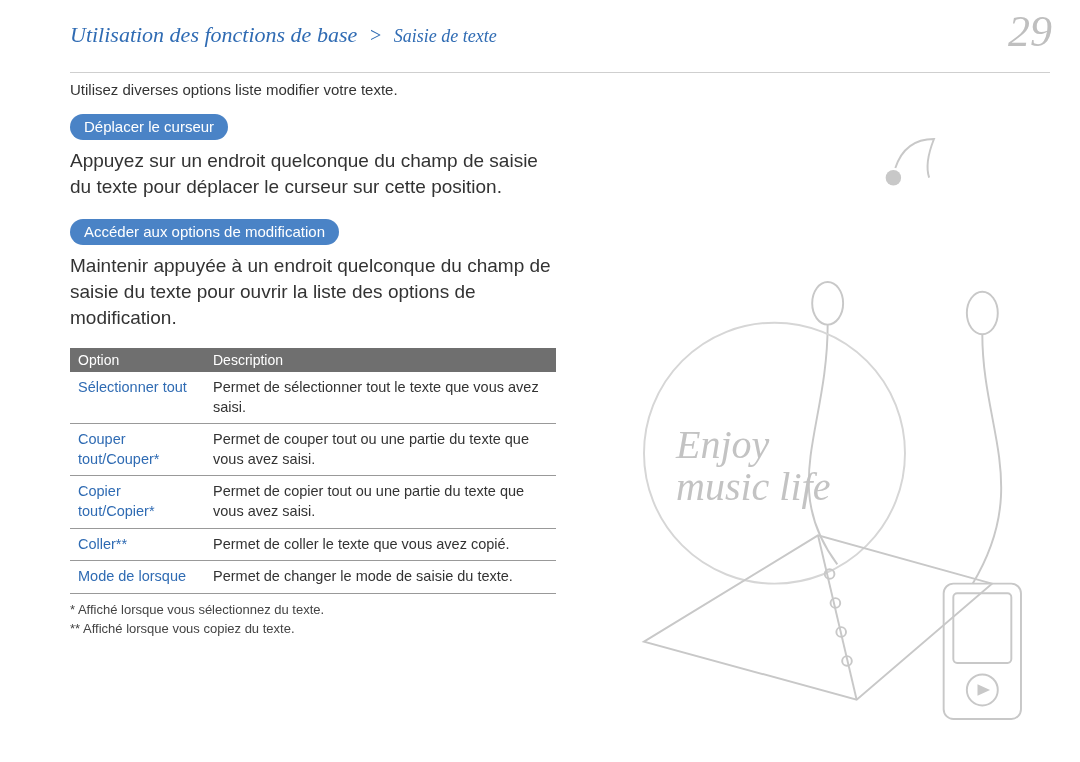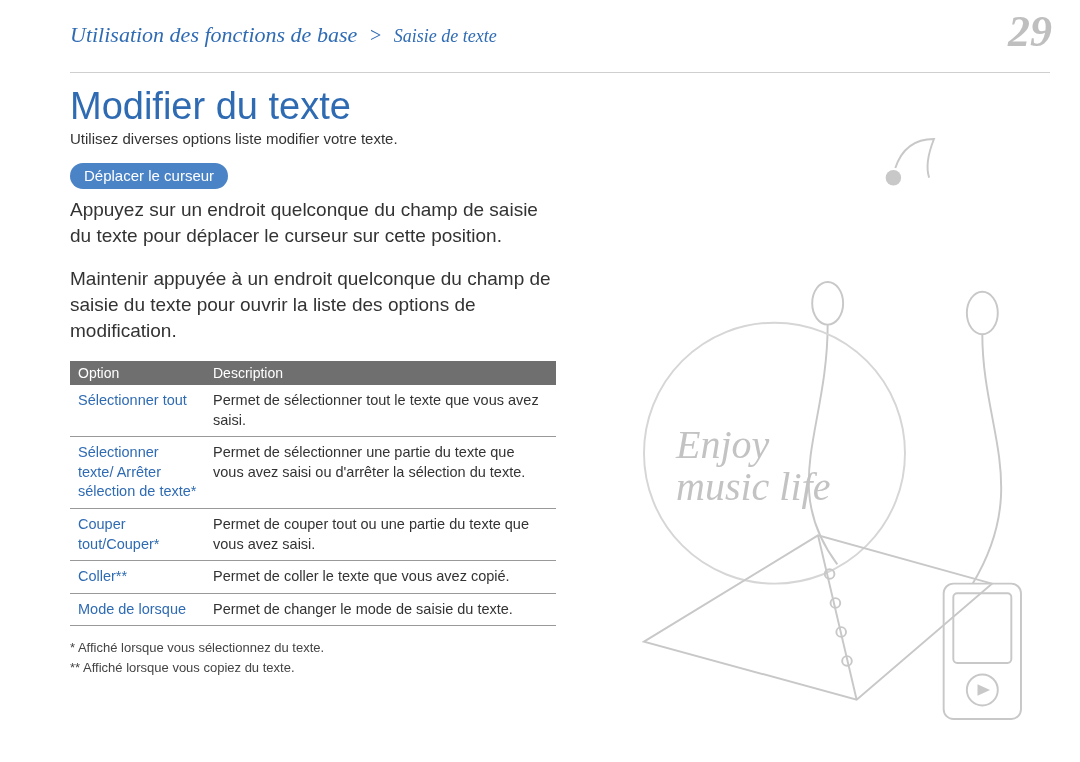--- a/index.html
+++ b/index.html
@@ -35,21 +35,21 @@
   .breadcrumb .sep { margin: 0 6px; font-size:20px;}
   .breadcrumb .sub { font-size: 18px; font-style: italic; }
   .page-number {
     position: absolute;
     right: 28px;
     top: 6px;
     font-family: Georgia, serif;
     font-style: italic;
     font-size: 44px;
     color: #bfbfbf;
-    font-weight: 700;
+    font-weight: 400;
   }
   .hr {
     height: 1px;
     background: #cfcfcf;
     margin: 10px 30px 0 70px;
   }
   .content {
     display: flex;
     padding: 8px 30px 0 70px;
     gap: 30px;
@@ -86,21 +86,21 @@
   }
   .para {
     font-size: 19px;
     line-height: 1.35;
     margin: 0 0 18px 0;
   }
   table.options {
     width: 100%;
     border-collapse: collapse;
     font-size: 14.5px;
-    margin-bottom: 12px;
+    margin-bottom: 6px;
   }
   table.options th {
     background: var(--thead);
     color: #fff;
     text-align: left;
     font-weight: 400;
     padding: 4px 8px;
     font-size: 14px;
   }
   table.options td {
@@ -139,48 +139,47 @@
       <span>Utilisation des fonctions de base</span>
       <span class="sep">&gt;</span>
       <span class="sub">Saisie de texte</span>
     </span>
     <span class="page-number">29</span>
   </div>
   <div class="hr"></div>
 
   <div class="content">
     <div class="left">
-      <h1 class="title">Modifier du texte</h1>
       <p class="intro">Utilisez diverses options liste modifier votre texte.</p>
 
       <div class="pill">Déplacer le curseur</div>
       <p class="para">Appuyez sur un endroit quelconque du champ de saisie du texte pour déplacer le curseur sur cette position.</p>
 
+      <div class="pill">Accéder aux options de modification</div>
       <p class="para">Maintenir appuyée à un endroit quelconque du champ de saisie du texte pour ouvrir la liste des options de modification.</p>
 
       <table class="options">
         <thead>
           <tr>
             <th>Option</th>
             <th>Description</th>
           </tr>
         </thead>
         <tbody>
           <tr>
             <td class="opt">Sélectionner tout</td>
             <td>Permet de sélectionner tout le texte que vous avez saisi.</td>
           </tr>
           <tr>
-            <td class="opt">Sélectionner texte/
-Arrêter sélection de texte*</td>
-            <td>Permet de sélectionner une partie du texte que vous avez saisi ou d'arrêter la sélection du texte.</td>
-          </tr>
-          <tr>
             <td class="opt">Couper tout/Couper*</td>
             <td>Permet de couper tout ou une partie du texte que vous avez saisi.</td>
+          </tr>
+          <tr>
+            <td class="opt">Copier tout/Copier*</td>
+            <td>Permet de copier tout ou une partie du texte que vous avez saisi.</td>
           </tr>
           <tr>
             <td class="opt">Coller**</td>
             <td>Permet de coller le texte que vous avez copié.</td>
           </tr>
           <tr>
             <td class="opt">Mode de lorsque</td>
             <td>Permet de changer le mode de saisie du texte.</td>
           </tr>
         </tbody>

